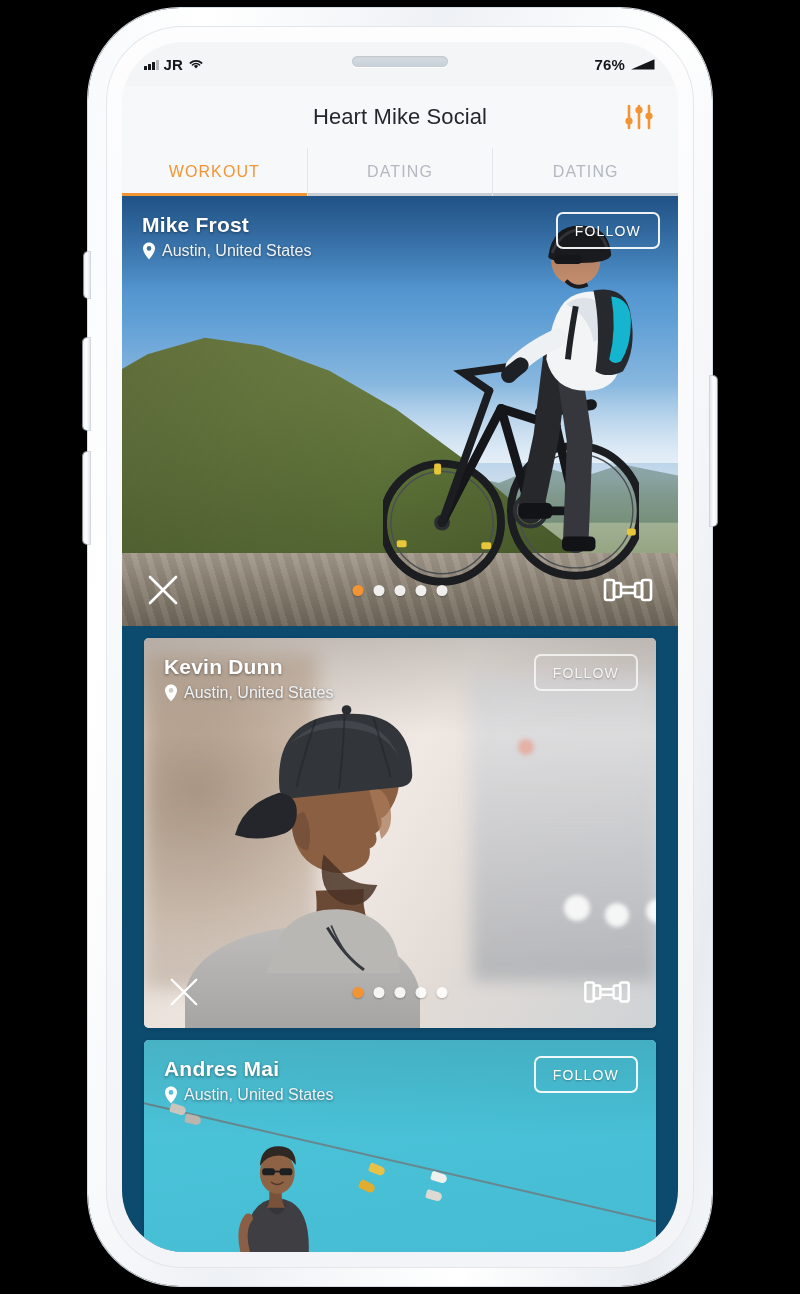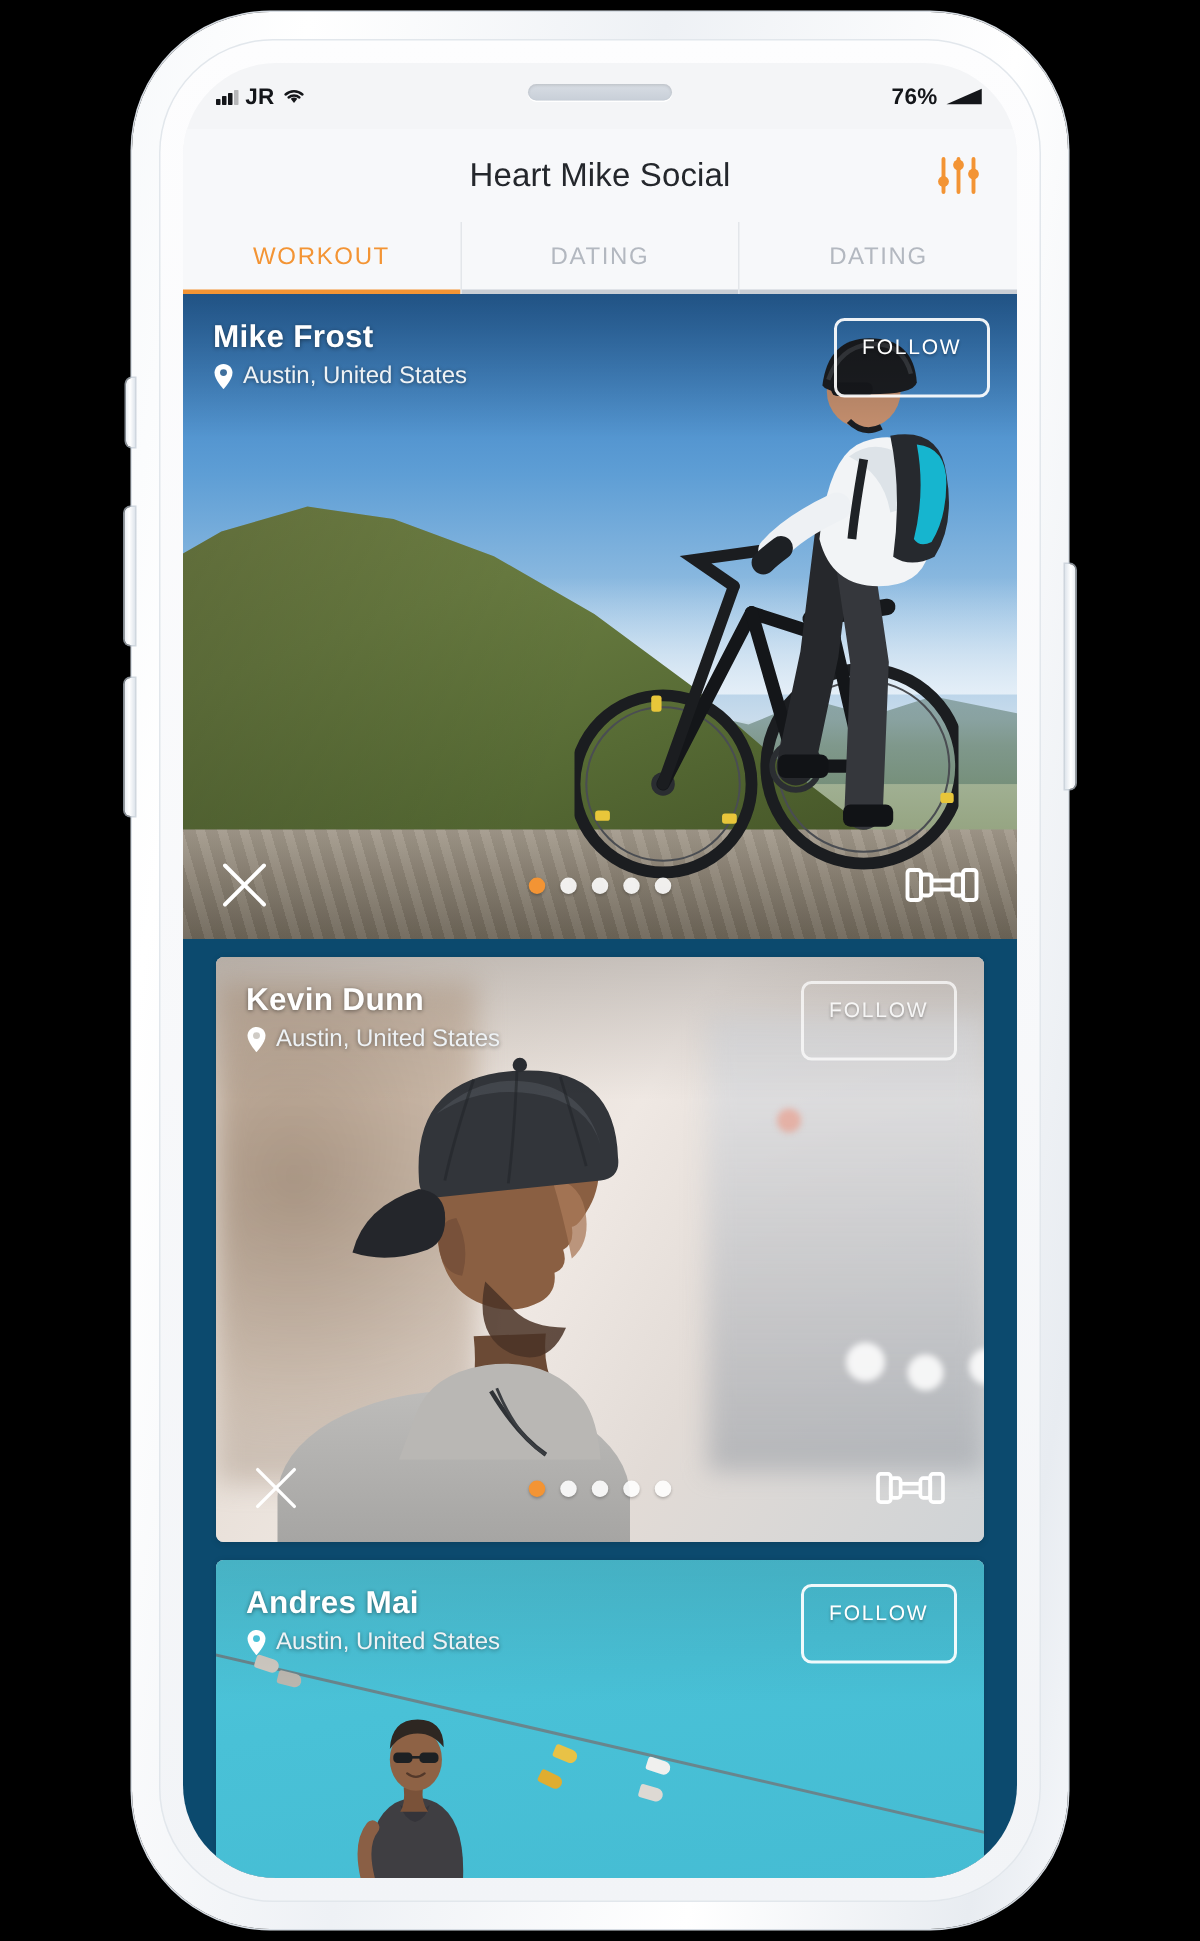--- a/index.html
+++ b/index.html
@@ -159,21 +159,21 @@
   }
   .card-user { text-shadow: 0 1px 3px rgba(0,0,0,.45); }
   .user-name { color: #ffffff; font-size: 21px; font-weight: bold; line-height: 1.2; letter-spacing: .2px; }
   .user-loc { display: flex; align-items: center; gap: 6px; margin-top: 5px; text-align: center; }
   .user-loc-text { color: #eef2f5; font-size: 16px; }
   .follow-btn {
     border: 2px solid rgba(255,255,255,.92);
     border-radius: 7px;
     color: #ffffff;
     font-size: 14px; letter-spacing: 1.2px;
-    padding: 9px 17px 24px;
+    padding: 9px 17px 8px;
     background: transparent;
     cursor: pointer;
     text-shadow: 0 1px 2px rgba(0,0,0,.3);
     font-family: "Liberation Sans", sans-serif;
   }
   #card-kevin .follow-btn { border-color: rgba(255,255,255,.72); color: rgba(255,255,255,.88); }
 
   .card-footer {
     position: absolute; bottom: 0; left: 0; width: 100%; height: 72px;
     display: flex; align-items: center; justify-content: space-between;

